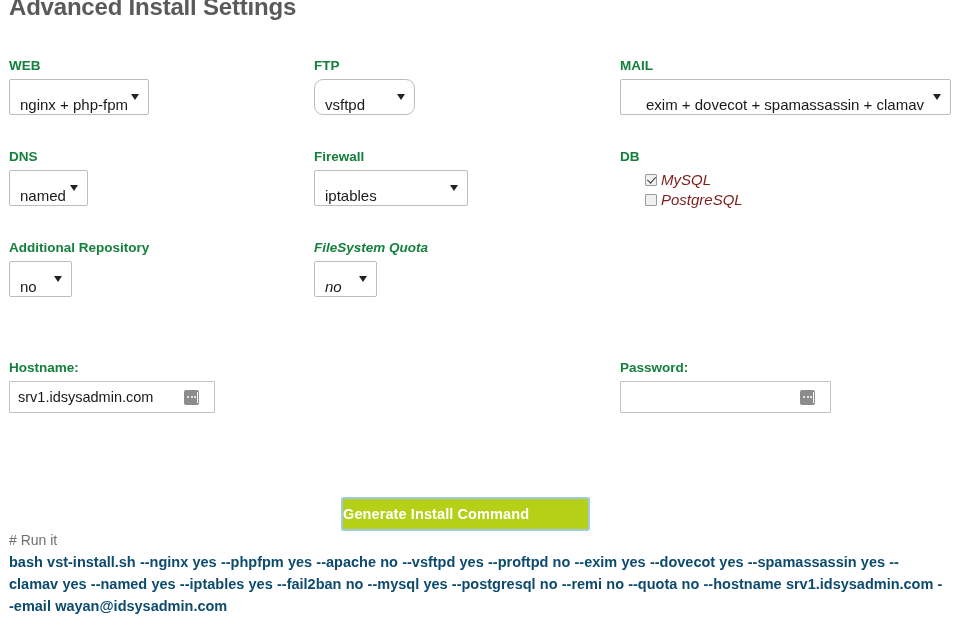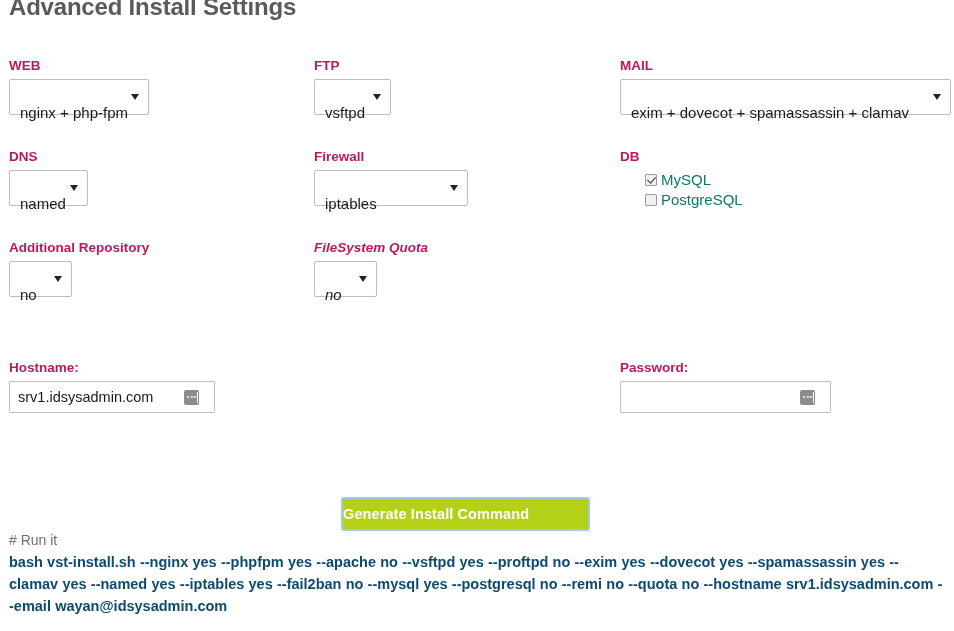--- a/index.html
+++ b/index.html
@@ -34,56 +34,56 @@
     white-space: nowrap;
   }
 
   
   .field {
     position: absolute;
   }
   .field-label {
     font-size: 13.5px;
     font-weight: bold;
-    color: #be185d;
+    color: #15803d;
     line-height: 16px;
     margin-bottom: 5px;
     white-space: nowrap;
   }
 
   
   .select {
     display: inline-block;
     position: relative;
     box-sizing: border-box;
     height: 36px;
     border: 1px solid #bdbdbd;
     background: #ffffff;
     border-radius: 2px;
-    padding: 16px 26px 0 10px;
+    padding: 8px 26px 0 10px;
     font-size: 15px;
     color: #1a1a1a;
     line-height: 34px;
     white-space: nowrap;
     cursor: default;
   }
   .select .caret {
     position: absolute;
     right: 9px;
     top: 50%;
     transform: translateY(-50%);
     width: 0;
     height: 0;
     border-left: 4.5px solid transparent;
     border-right: 4.5px solid transparent;
     border-top: 6px solid #222222;
   }
-  .select.wide-mail { width: 331px; }
+  .select.wide-mail { width: 331px; text-align: right; }
   .select.w-web  { width: 140px; }
-  .select.w-ftp  { width: 77px; }
+  .select.w-ftp  { width: 101px; border-radius: 9px; }
   .select.w-dns  { width: 79px; }
   .select.w-fw   { width: 154px; }
   .select.w-repo { width: 63px; }
   .select.w-quota{ width: 63px; }
 
   
   .check-list {
     margin-left: 25px;
     margin-top: 5px;
   }
@@ -110,23 +110,24 @@
     left: 3px;
     top: 0px;
     width: 4px;
     height: 7px;
     border: solid #3c3c3c;
     border-width: 0 1.6px 1.6px 0;
     transform: rotate(42deg);
   }
   .check-label {
     font-size: 15px;
-    color: #0f766e;
+    color: #7f1d1d;
     line-height: 18px;
     white-space: nowrap;
+    font-style: italic;
   }
 
   
   .text-input {
     position: relative;
     box-sizing: border-box;
     height: 32px;
     border: 1px solid #c2c2c2;
     background: #ffffff;
     border-radius: 1px;

